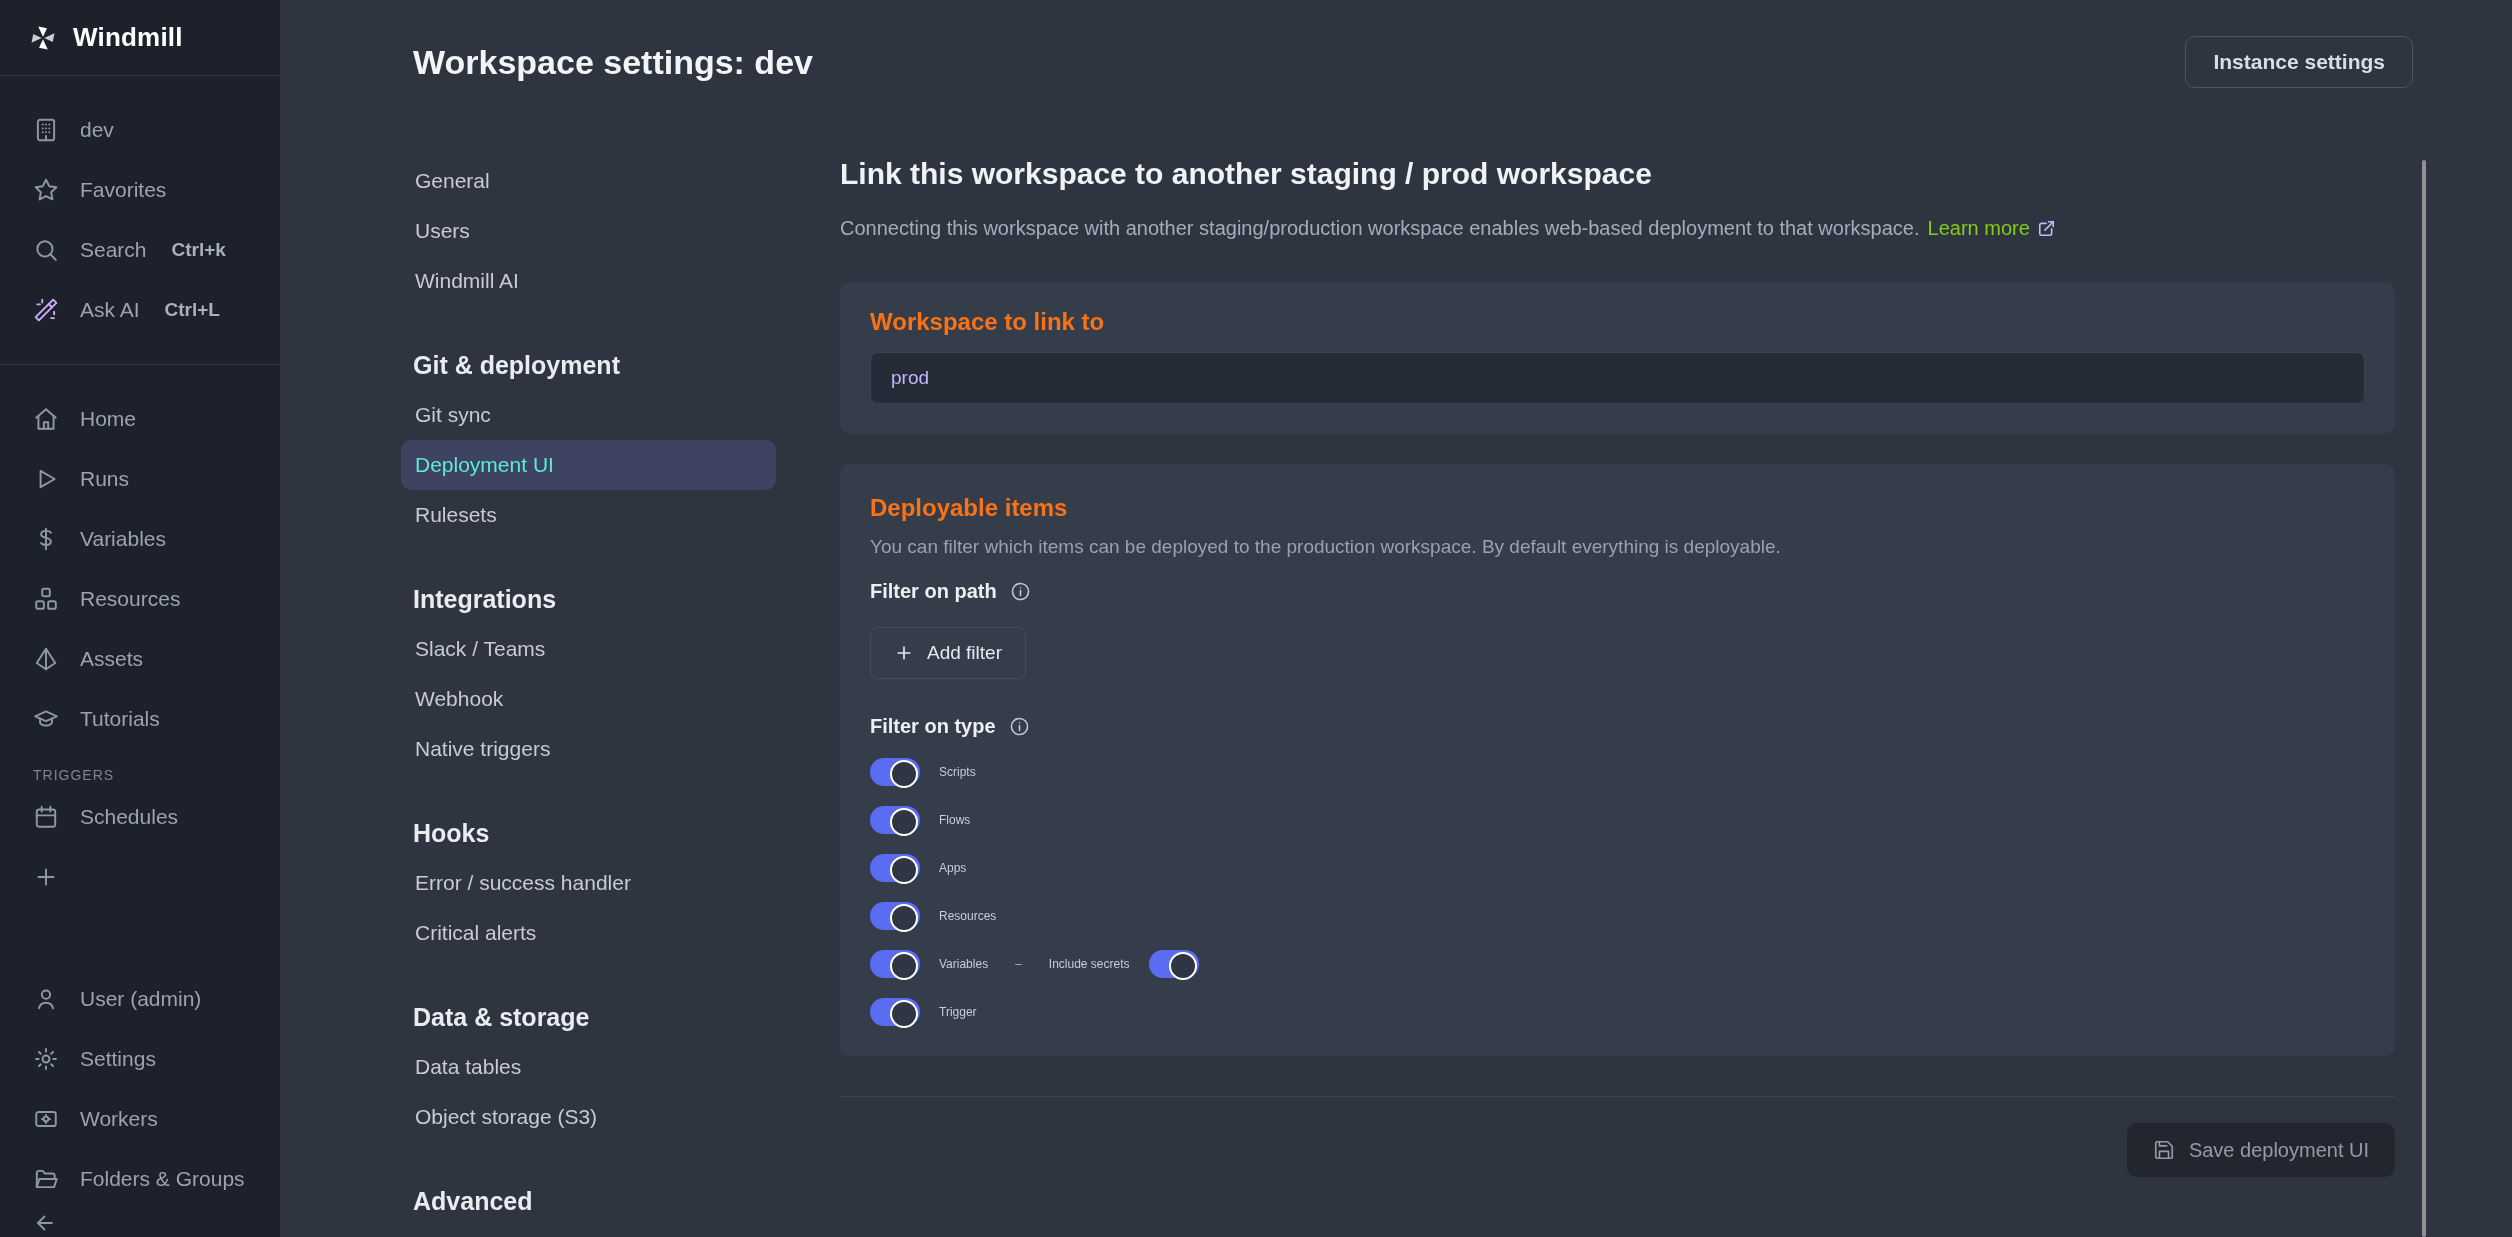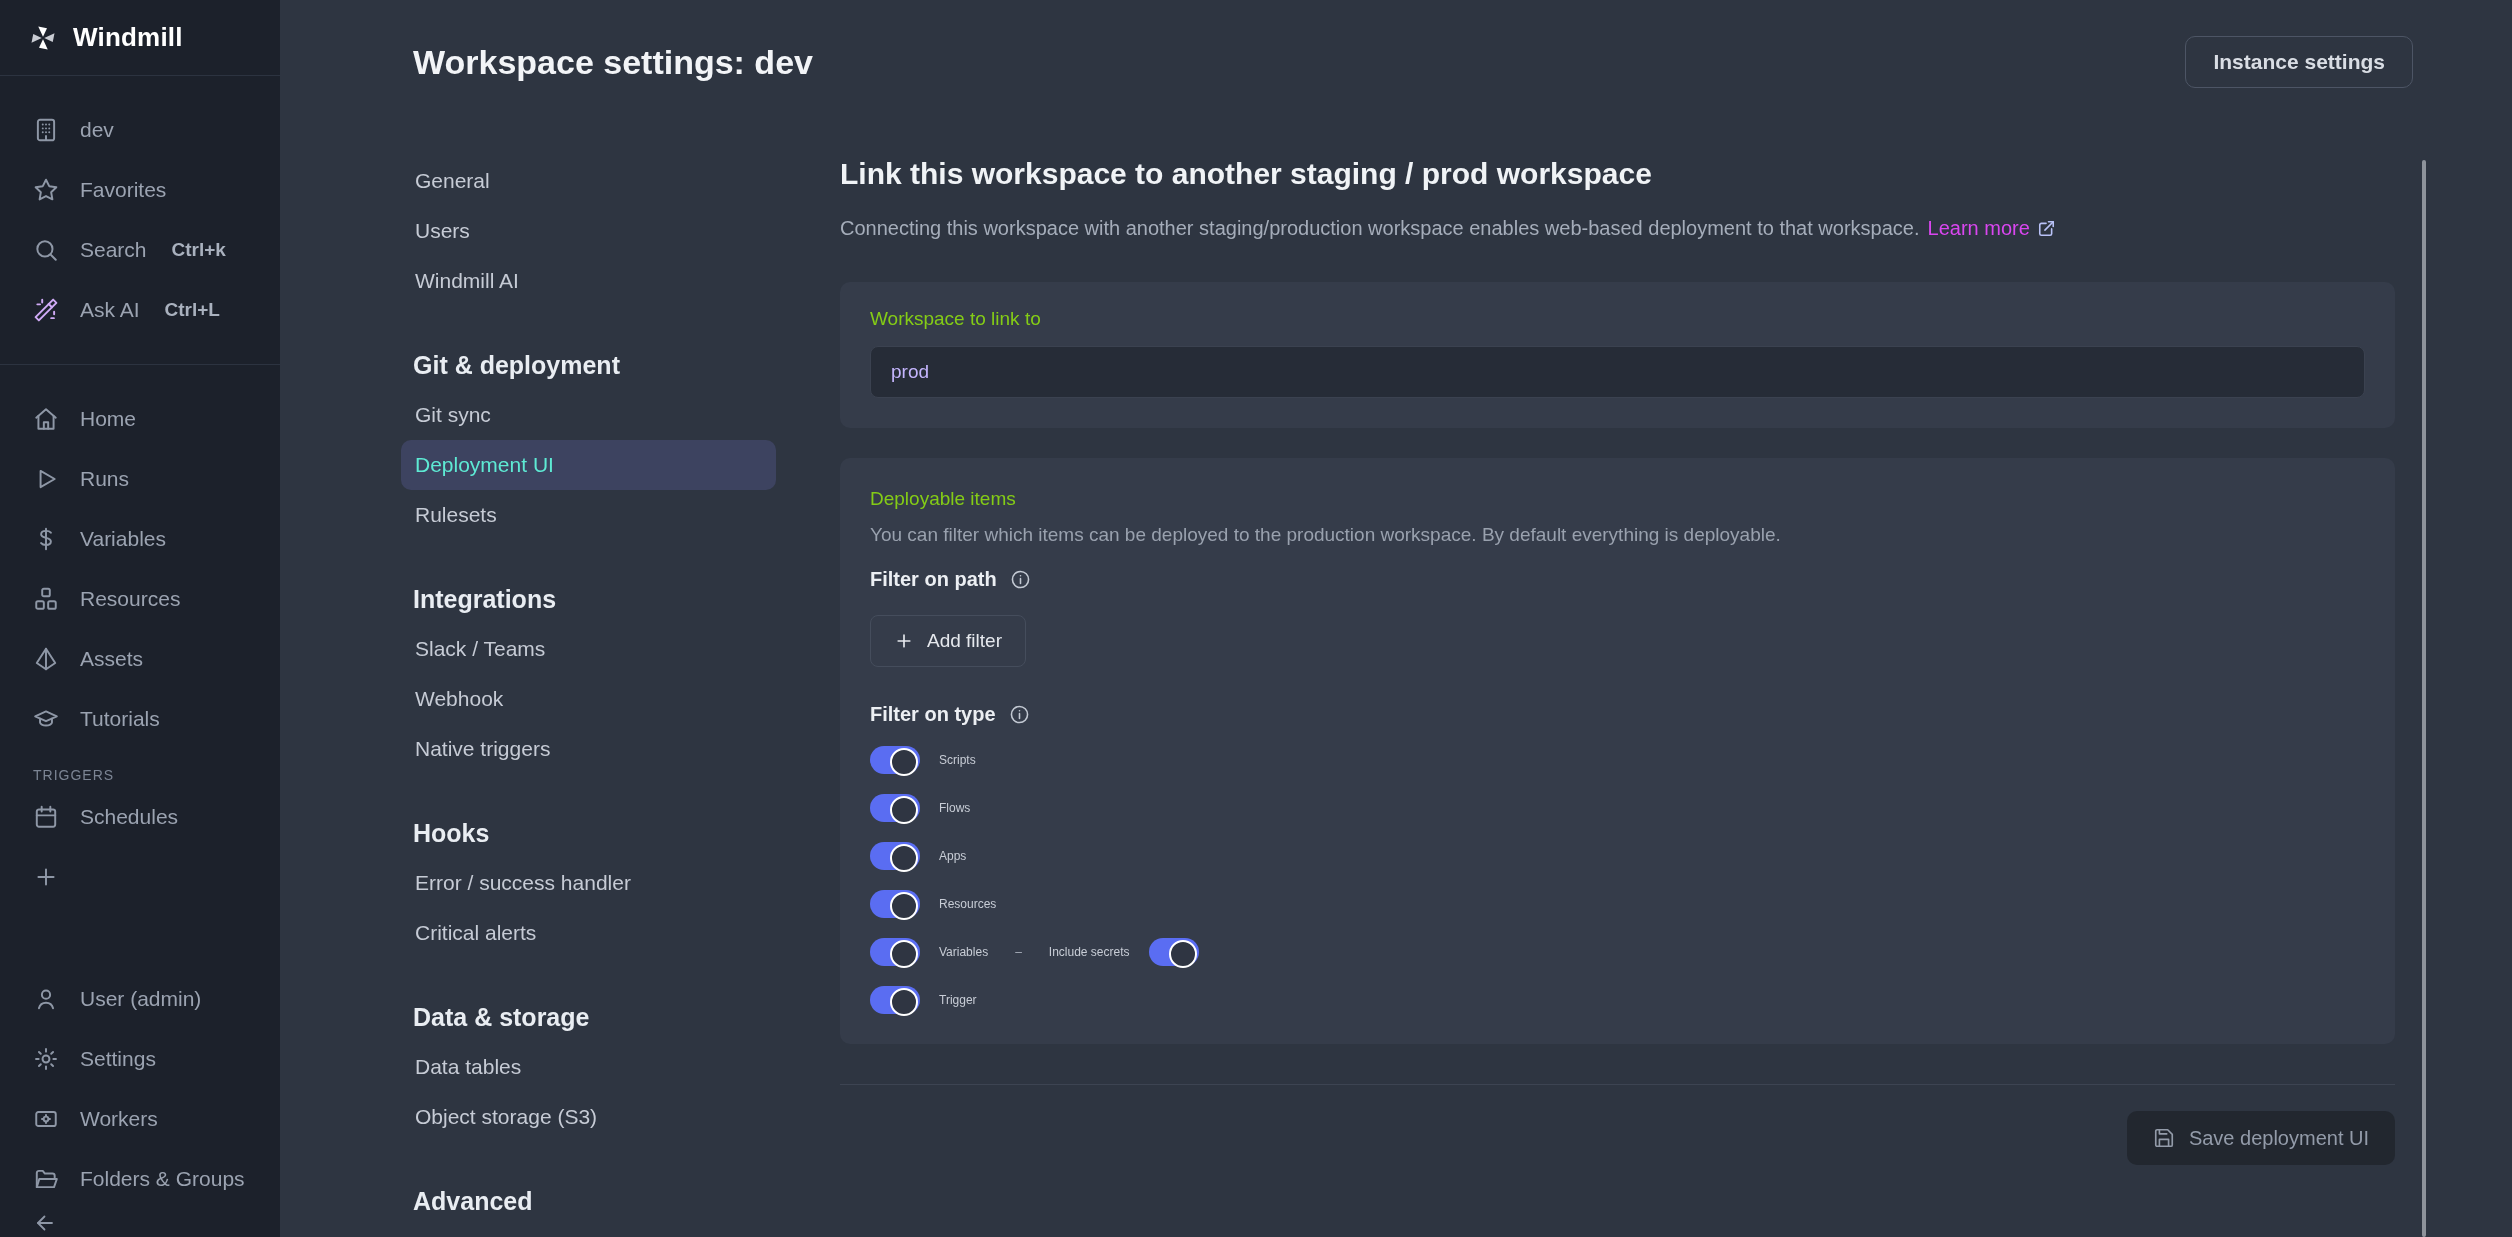--- a/index.html
+++ b/index.html
@@ -64,25 +64,25 @@
   .nav-item.selected { background:#3d4360; color:#5eead4; }
   .nav-heading {
     margin-top:34px; height:50px; display:flex; align-items:center;
     font-size:25px; font-weight:700; color:#e9edf2;
   }
 
   
   .content-col { flex:1; padding-right:117px; min-width:0; }
   .section-title { font-size:30px; font-weight:700; color:#f0f3f6; line-height:36px; }
   .section-desc { margin-top:24px; font-size:20px; color:#a5adba; line-height:24px; display:flex; align-items:center; gap:8px; flex-wrap:wrap; }
-  .learn-more { color:#d946ef; display:inline-flex; align-items:center; gap:7px; cursor:pointer; text-decoration:none; }
+  .learn-more { color:#84cc16; display:inline-flex; align-items:center; gap:7px; cursor:pointer; text-decoration:none; }
 
   .card { background:#353c4a; border-radius:10px; padding:26px 30px 30px; }
   .card1 { margin-top:42px; }
-  .card-label { font-size:19px; font-weight:400; color:#84cc16; }
+  .card-label { font-size:24px; font-weight:700; color:#f97316; }
   .text-input {
     margin-top:16px; width:100%; height:52px; background:#262c37;
     border:1px solid #3b4250; border-radius:8px; padding:0 20px;
     font-size:19px; color:#c4b5fd; font-family:Liberation Sans, sans-serif; outline:none;
   }
 
   .card2 { margin-top:30px; padding-top:30px; padding-bottom:30px; }
   .card-desc { margin-top:14px; font-size:19px; color:#99a1ae; }
   .filter-label { margin-top:22px; display:flex; align-items:center; gap:13px; font-size:20px; font-weight:700; color:#eceff3; }
   .info-icon { color:#c3c9d3; cursor:pointer; }

